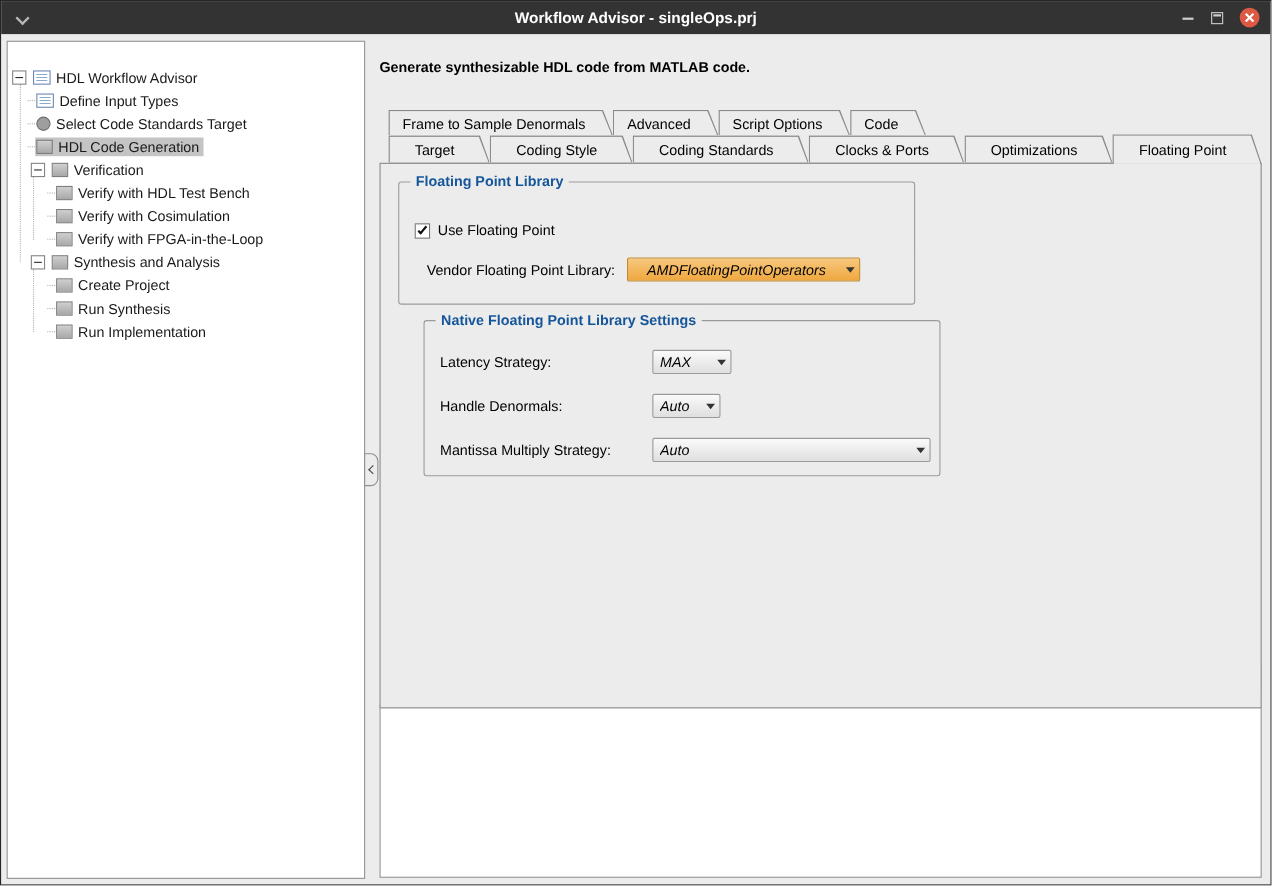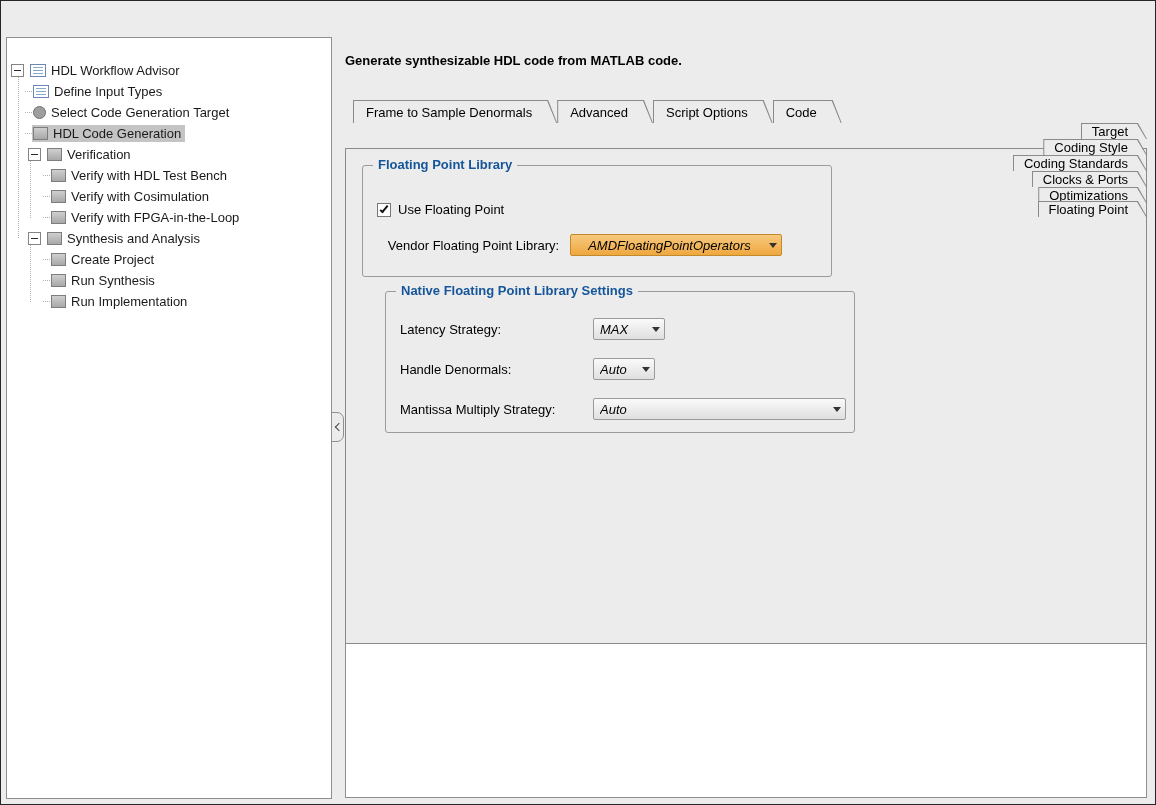--- a/index.html
+++ b/index.html
@@ -40,21 +40,21 @@
     background-size:10px 8px; background-position:2px 2px; background-repeat:no-repeat; }
   .ticon.circle { width:13px; height:13px; border-radius:50%; background:#9e9e9e; border:1px solid #6e6e6e; }
   .ticon.box { width:15px; height:13px; background:linear-gradient(#cfcfcf,#a8a8a8); border:1px solid #7d7d7d; }
 
   
   .main-panel { position:absolute; left:338px; top:36px; right:4px; bottom:5px; }
   .heading { position:absolute; top:16px; left:6px; font-size:13px; font-weight:bold; color:#000; }
 
   .tabs { position:absolute; top:63px; left:6px; right:4px; z-index:2; }
   .tabs-row1 { display:flex; height:23px; padding-left:8px; align-items:flex-end; }
-  .tabs-row2 { display:flex; height:25px; padding-left:8px; align-items:flex-end;flex-direction:column; }
+  .tabs-row2 { display:flex; height:25px; padding-left:8px; align-items:flex-end; }
   .tab { position:relative; background:#8a8a8a; clip-path:polygon(0 0, calc(100% - 9px) 0, 100% 100%, 0 100%); padding:1px 1px 0 1px; height:100%; display:flex; cursor:pointer; }
   .tab-inner { clip-path:polygon(0 0, calc(100% - 9px) 0, 100% 100%, 0 100%); background:#ececec; display:flex; align-items:center; padding:0 24px 0 12px; font-size:13px; white-space:nowrap; flex:1; color:#000; }
   .tabs-row2 .tab { flex:1 1 auto; }
   .tabs-row2 .tab-inner { justify-content:center; padding:0 18px 0 10px; }
   .tab.selected { height:27px; margin-top:-2px; margin-bottom:-1px; z-index:3; }
 
   .content-panel { position:absolute; top:111px; left:6px; right:4px; height:496px; border:1px solid #8a8a8a; background:#ececec; z-index:1; }
 
   .groupbox { position:absolute; left:16px; width:470px; border:1px solid #9b9b9b; border-radius:3px; }
   .g1 { top:16px; height:112px; }
@@ -89,20 +89,31 @@
   .run-btn { width:94px; height:30px; border:1px solid #ababab; border-radius:3px; background:#e9e9e9; color:#9a9a9a; font-size:13px; display:flex; align-items:center; justify-content:center; gap:24px; cursor:default; }
   .play-icon { width:0; height:0; border-left:10px solid #8f8f8f; border-top:6px solid transparent; border-bottom:6px solid transparent; }
 
   .message-area { position:absolute; top:604px; left:6px; right:4px; bottom:1px; background:#ffffff; border:1px solid #8f8f8f; }
 </style>
 </head>
 <body>
 
 <div class="window">
 
+  <div class="titlebar">
+    <span class="tb-chevron"></span>
+    <div class="tb-title">Workflow Advisor - singleOps.prj</div>
+    <div class="tb-controls">
+      <span class="tb-min"></span>
+      <span class="tb-max"></span>
+      <span class="tb-close">
+          <span class="x-icon"></span>
+        </span>
+    </div>
+  </div>
 
   <div class="tree-panel">
     <div class="vguide" style="left:11px; top:38px; height:162px;"></div>
     <div class="vguide" style="left:23px; top:122px; height:58px;"></div>
     <div class="vguide" style="left:23px; top:206px; height:58px;"></div>
 
     <div class="trow">
       <span class="expander"></span>
       <span class="rowbody">
           <span class="ticon doc"></span>
@@ -115,21 +126,21 @@
       <span class="rowbody">
           <span class="ticon doc"></span>
           <span class="tlabel">Define Input Types</span>
         </span>
     </div>
     <div class="trow">
       <span class="sp"></span>
         <span class="tick"></span>
       <span class="rowbody">
           <span class="ticon circle"></span>
-          <span class="tlabel">Select Code Generation Target</span>
+          <span class="tlabel">Select Code Standards Target</span>
         </span>
     </div>
     <div class="trow sel">
       <span class="sp"></span>
         <span class="tick"></span>
       <span class="rowbody">
           <span class="ticon box"></span>
           <span class="tlabel">HDL Code Generation</span>
         </span>
     </div>

